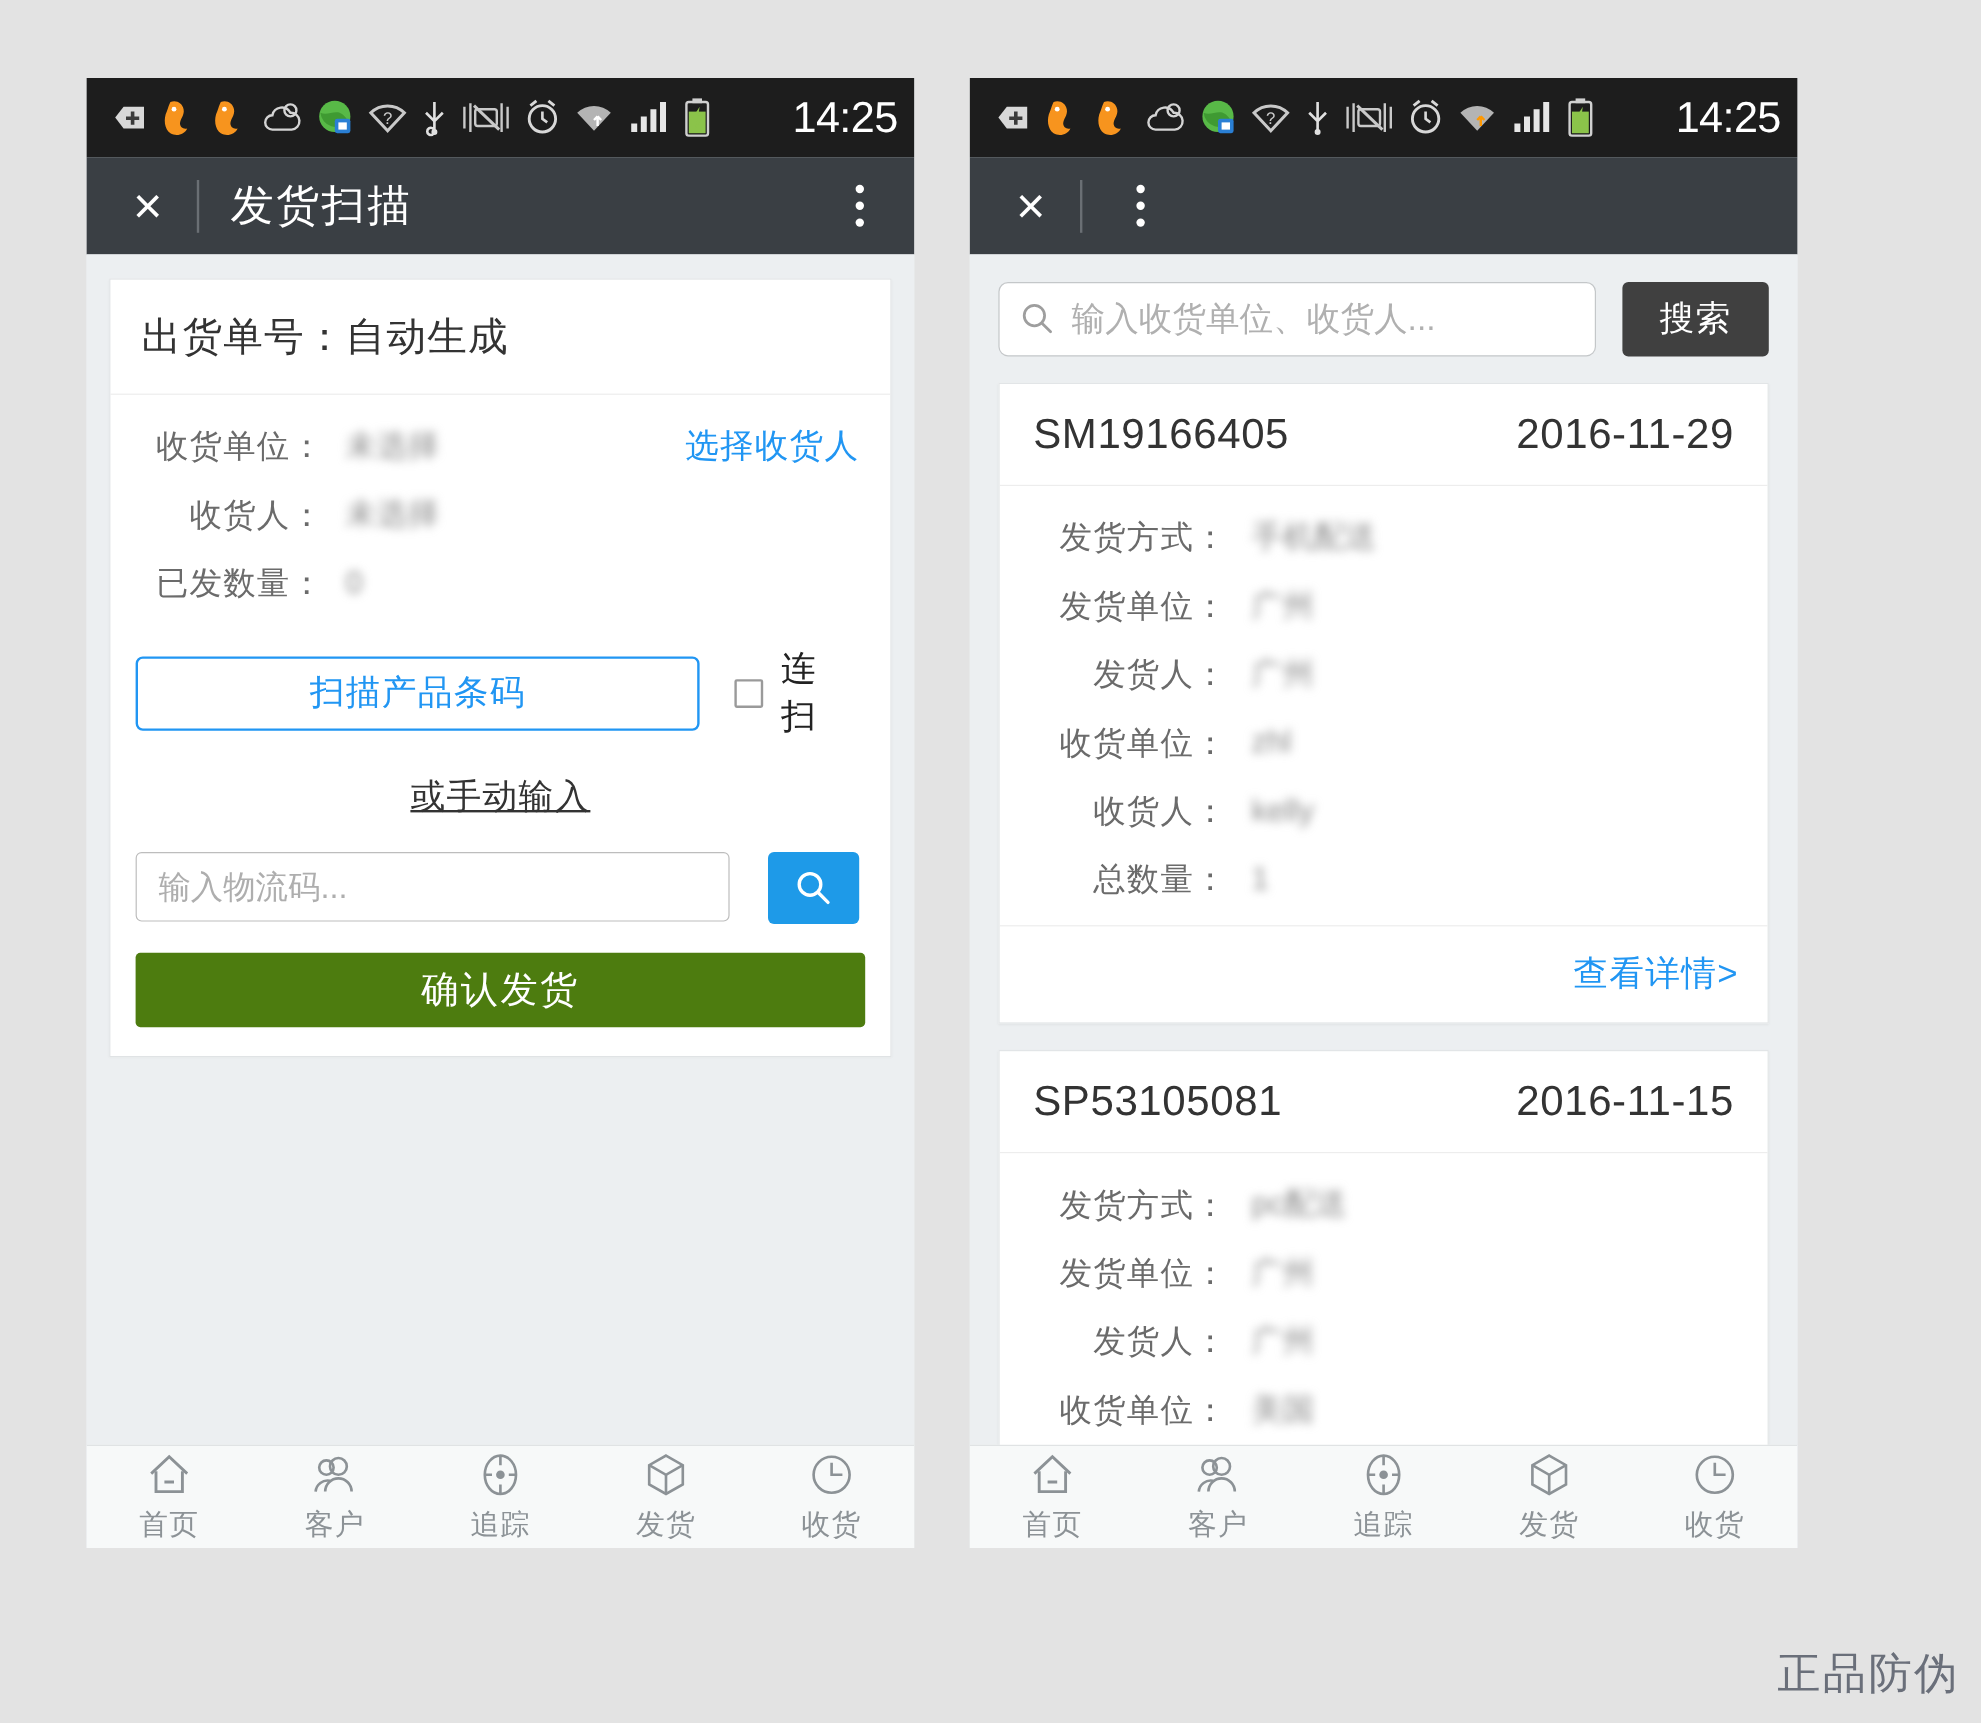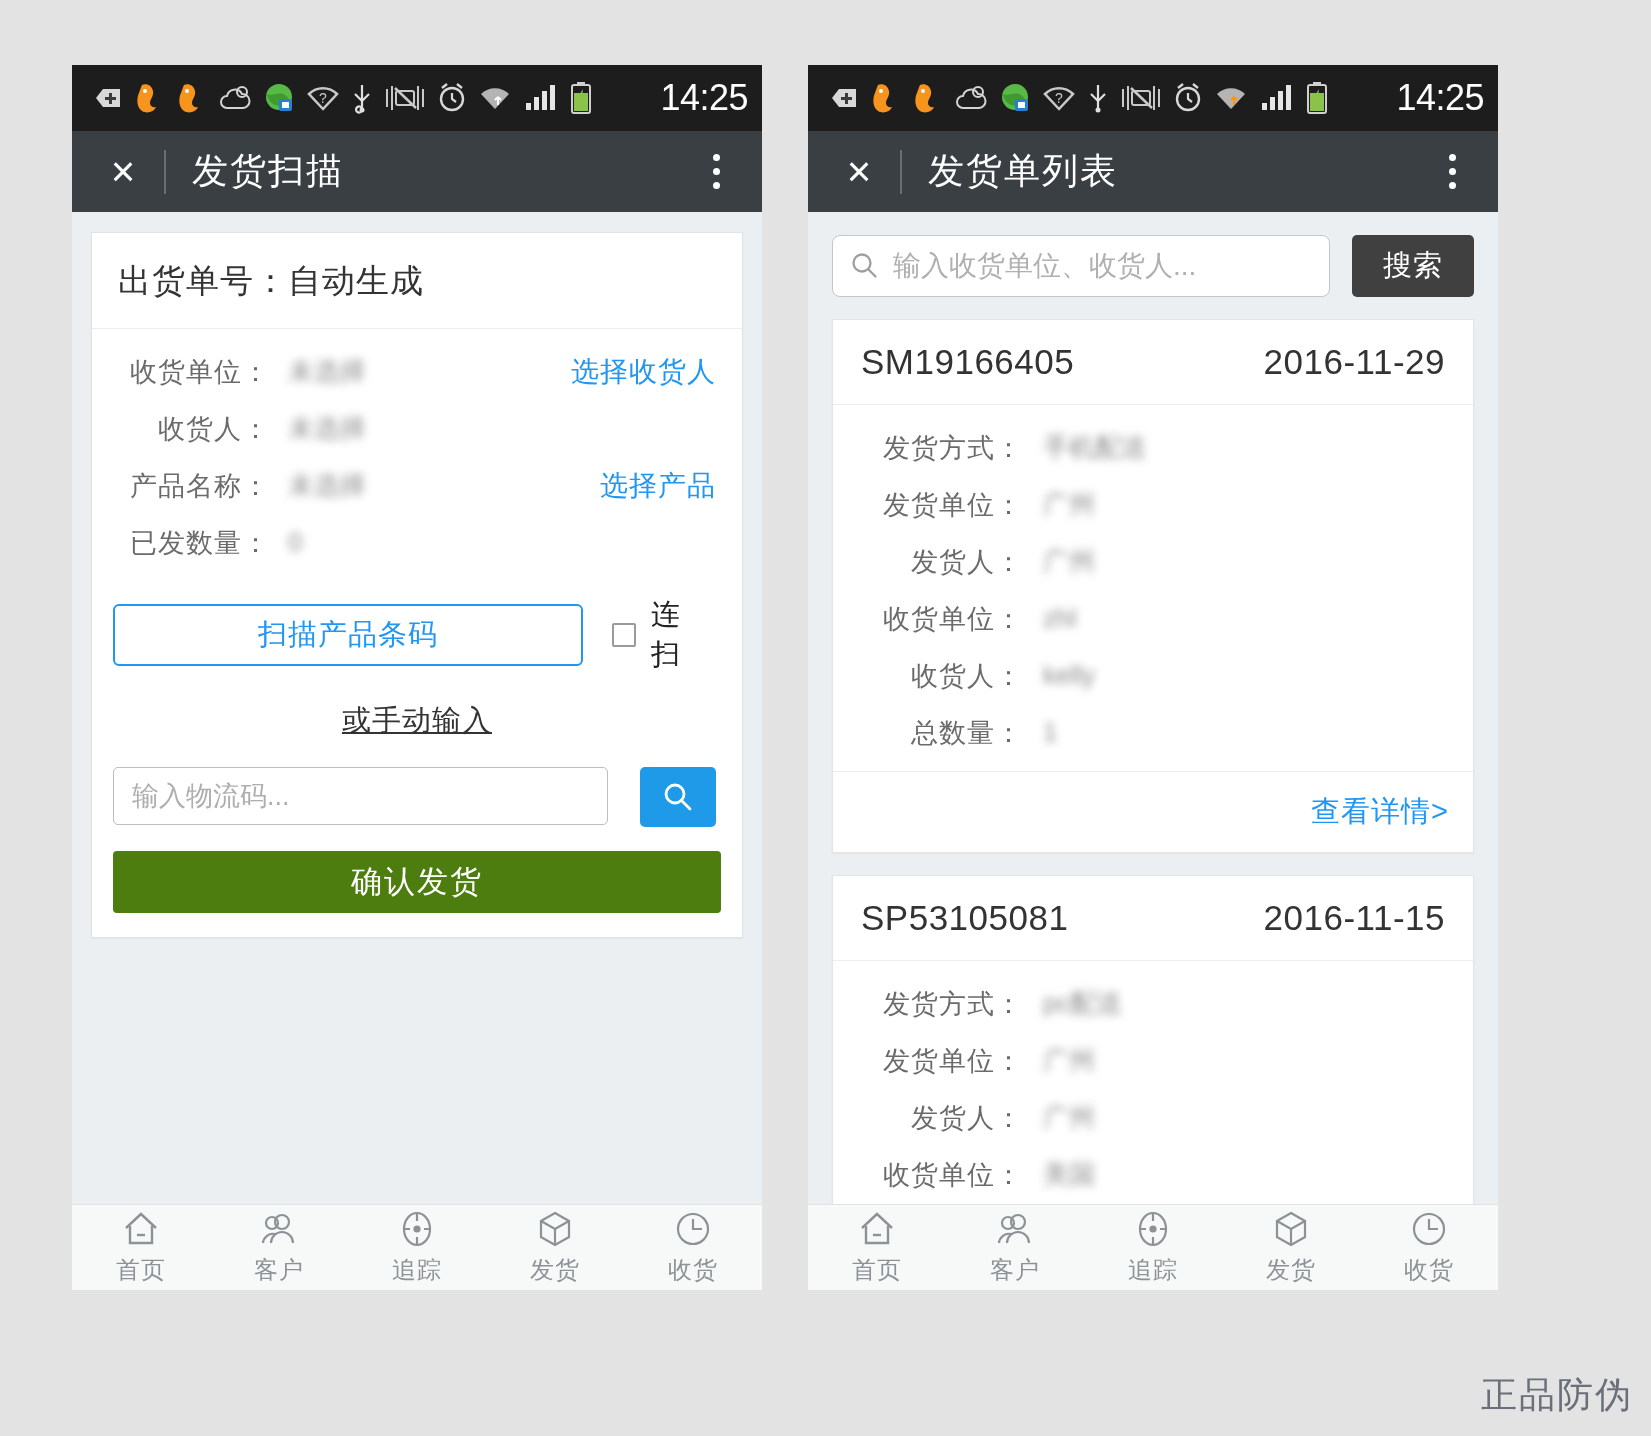--- a/index.html
+++ b/index.html
@@ -367,25 +367,20 @@
             <div class="flabel">收货单位：</div>
             <div class="fvalue">未选择</div>
             <div class="faction">选择收货人</div>
           </div>
           <div class="frow">
             <div class="flabel">收货人：</div>
             <div class="fvalue">未选择</div>
             <div class="faction"></div>
           </div>
           <div class="frow">
-            <div class="flabel">产品名称：</div>
-            <div class="fvalue">未选择</div>
-            <div class="faction">选择产品</div>
-          </div>
-          <div class="frow">
             <div class="flabel">已发数量：</div>
             <div class="fvalue">0</div>
             <div class="faction"></div>
           </div>
         </div>
 
         <div class="scanrow">
           <div class="scanbtn">扫描产品条码</div>
           <label class="chkwrap">
             <span class="chkbox"></span>
@@ -510,21 +505,20 @@
             <rect x="6" y="12" width="14" height="18" fill="#8bc34a"></rect>
             <path d="M15 8l-7 11h5l-2 8 8-12h-5z" fill="#8bc34a"></path>
           </svg>
       </div>
       <div class="sb-time">14:25</div>
     </div>
 
     <div class="titlebar">
       <div class="tb-close">×</div>
       <div class="tb-sep"></div>
-      <div class="tb-title">发货单列表</div>
       <div class="tb-menu">
           <i></i>
           <i></i>
           <i></i>
         </div>
     </div>
 
     <div class="page">
 
       <div class="searchbar">

